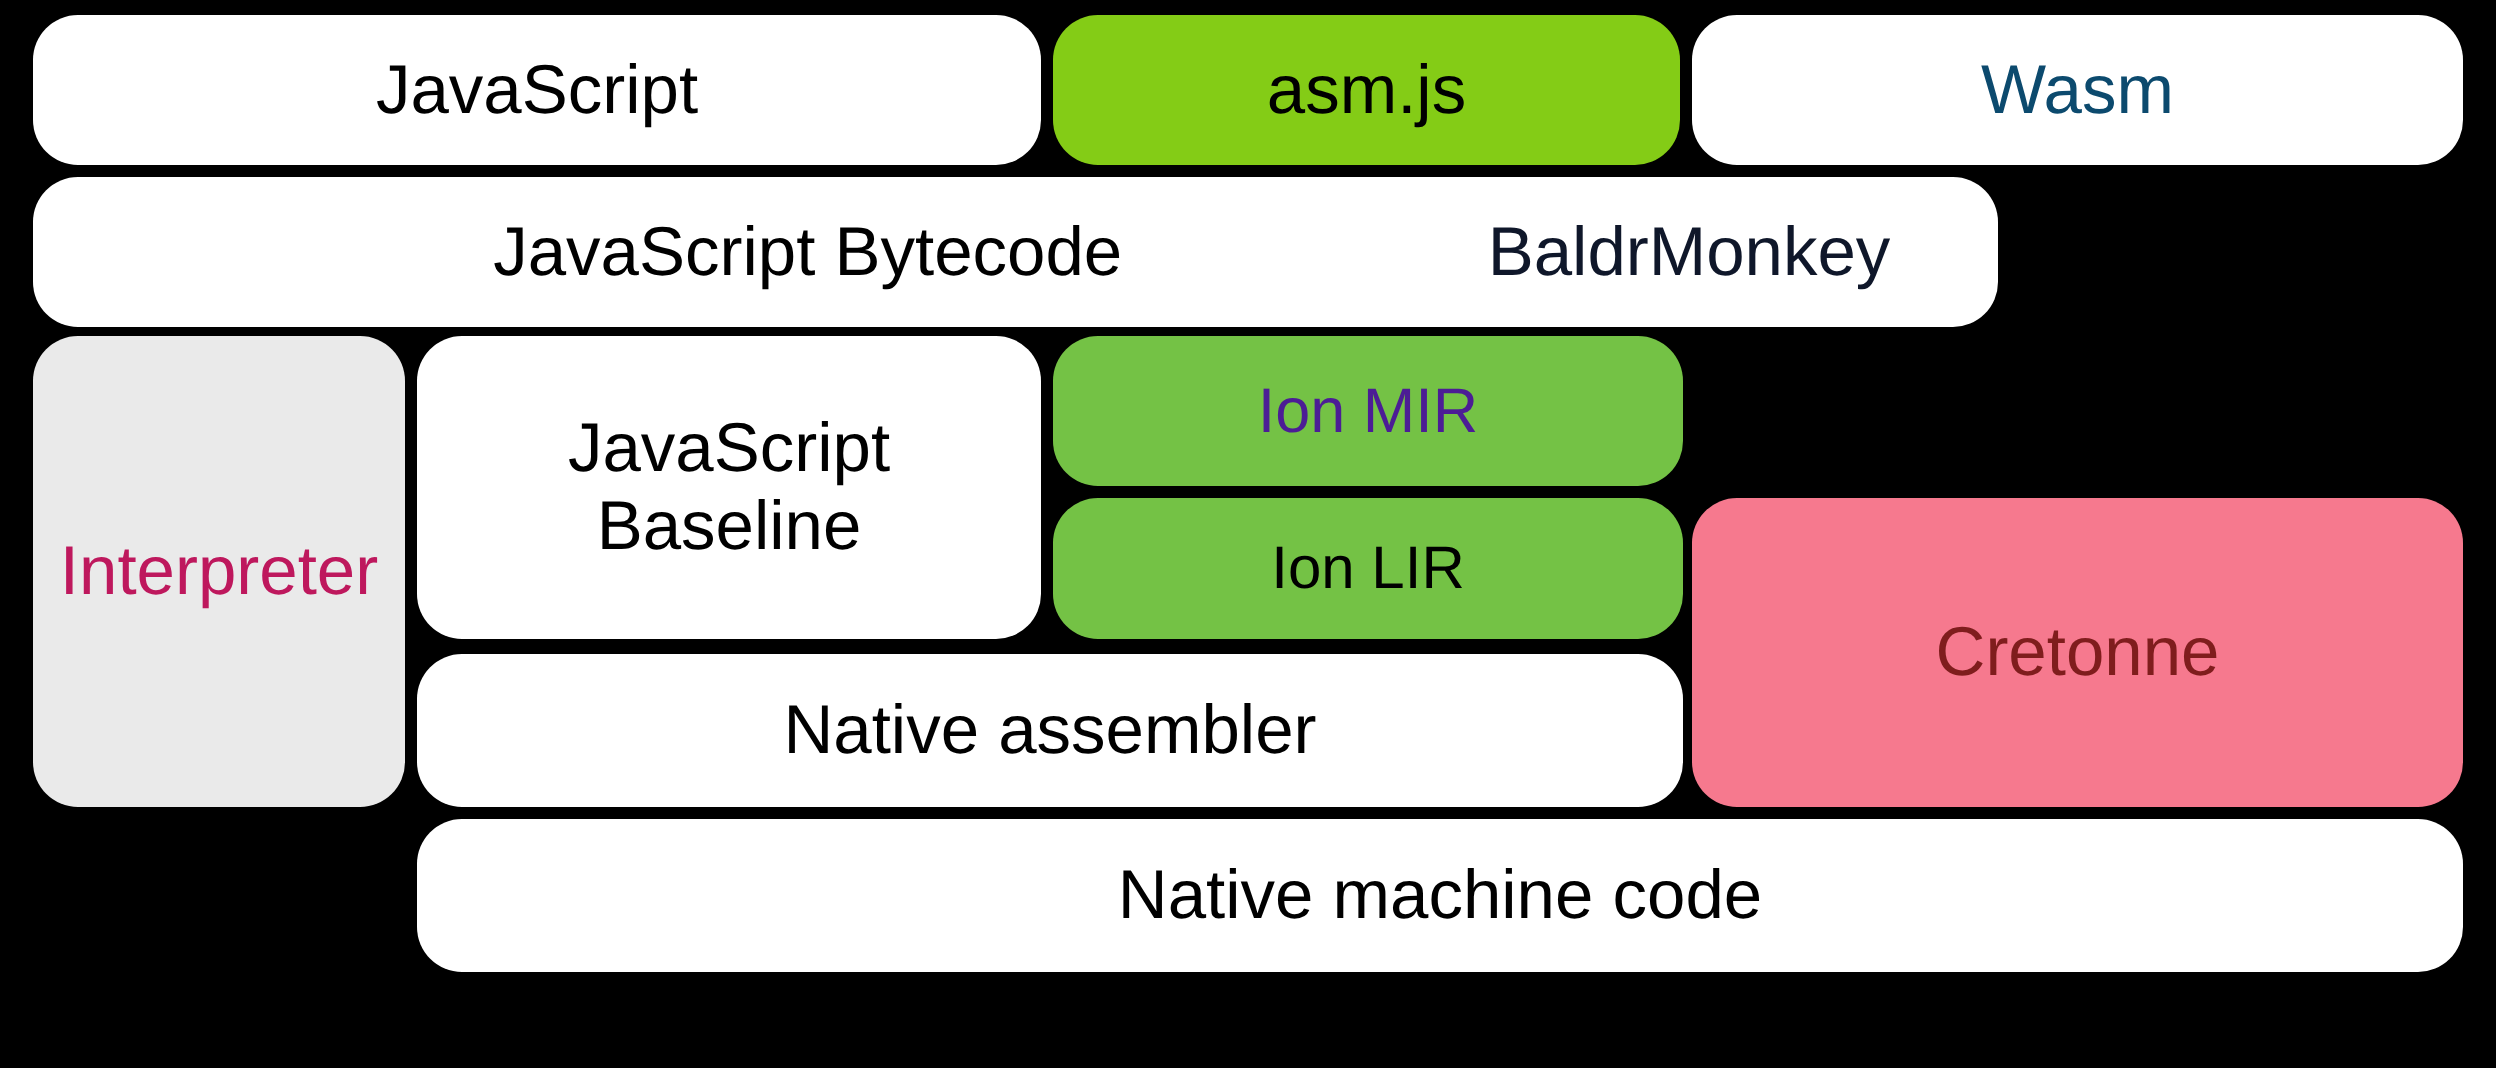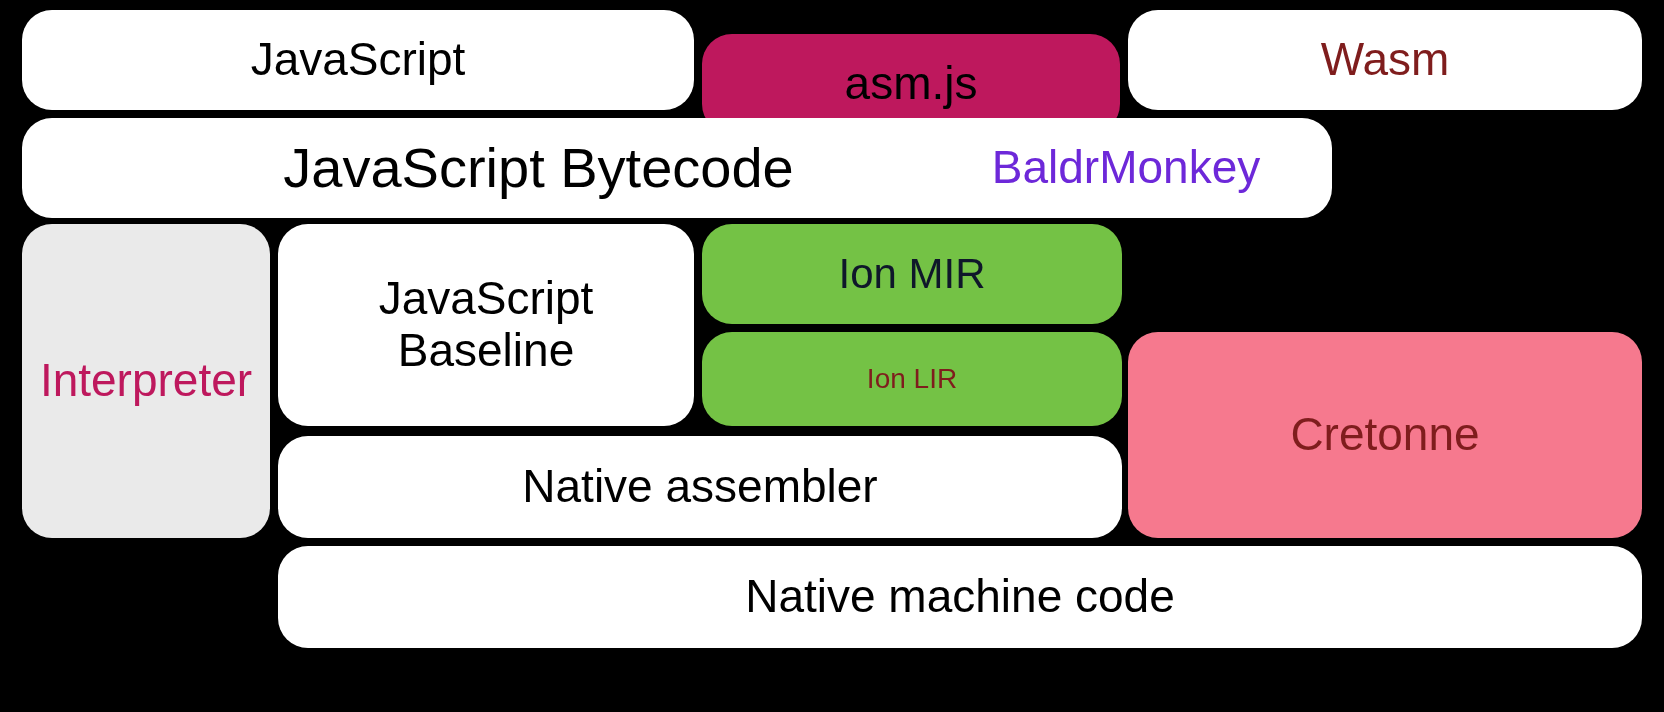--- a/index.html
+++ b/index.html
@@ -32,25 +32,25 @@
   .fill-white { background: #ffffff; }
   .fill-gray  { background: #eaeaea; }
   .fill-green { background: #74c245; }
   .fill-pink  { background: #f6798e; }
 </style>
 </head>
 <body>
 
 <div id="diagram" style="background: rgb(0, 0, 0);">
     <div class="node fill-white" style="left: 22px; top: 10px; width: 672px; height: 100px; font-size: 46px; background: rgb(255, 255, 255); color: rgb(0, 0, 0);">JavaScript</div>
-    <div class="node fill-white" style="left: 702px; top: 10px; width: 418px; height: 100px; font-size: 46px; background: #be185d; color: rgb(0, 0, 0); margin-top: 24px;">asm.js</div>
-    <div class="node fill-white" style="left: 1128px; top: 10px; width: 514px; height: 100px; font-size: 46px; background: rgb(255, 255, 255); color: #7f1d1d;">Wasm</div>
-    <div class="node fill-white" style="left: 22px; top: 118px; width: 1033px; height: 100px; font-size: 56px; background: rgb(255, 255, 255); color: rgb(0, 0, 0);">JavaScript Bytecode</div>
-    <div class="node fill-white" style="left: 920px; top: 118px; width: 412px; height: 100px; font-size: 46px; background: rgb(255, 255, 255); color: #6d28d9;">BaldrMonkey</div>
+    <div class="node fill-white" style="left: 702px; top: 10px; width: 418px; height: 100px; font-size: 46px; background: #84cc16; color: rgb(0, 0, 0);">asm.js</div>
+    <div class="node fill-white" style="left: 1128px; top: 10px; width: 514px; height: 100px; font-size: 46px; background: rgb(255, 255, 255); color: #0c4a6e;">Wasm</div>
+    <div class="node fill-white" style="left: 22px; top: 118px; width: 1033px; height: 100px; font-size: 46px; background: rgb(255, 255, 255); color: rgb(0, 0, 0);">JavaScript Bytecode</div>
+    <div class="node fill-white" style="left: 920px; top: 118px; width: 412px; height: 100px; font-size: 46px; background: rgb(255, 255, 255); color: #0f172a;">BaldrMonkey</div>
     <div class="node fill-gray" style="left: 22px; top: 224px; width: 248px; height: 314px; font-size: 46px; background: rgb(234, 234, 234); color: #be185d;">Interpreter</div>
     <div class="node fill-white" style="left: 278px; top: 224px; width: 416px; height: 202px; font-size: 46px; background: rgb(255, 255, 255); color: rgb(0, 0, 0);">JavaScript
 Baseline</div>
-    <div class="node fill-green" style="left: 702px; top: 224px; width: 420px; height: 100px; font-size: 42px; background: rgb(116, 194, 69); color: #0f172a;">Ion MIR</div>
-    <div class="node fill-green" style="left: 702px; top: 332px; width: 420px; height: 94px; font-size: 28px; background: rgb(116, 194, 69); color: #7f1d1d;">Ion LIR</div>
+    <div class="node fill-green" style="left: 702px; top: 224px; width: 420px; height: 100px; font-size: 42px; background: rgb(116, 194, 69); color: #4c1d95;">Ion MIR</div>
+    <div class="node fill-green" style="left: 702px; top: 332px; width: 420px; height: 94px; font-size: 40px; background: rgb(116, 194, 69); color: #000000;">Ion LIR</div>
     <div class="node fill-pink" style="left: 1128px; top: 332px; width: 514px; height: 206px; font-size: 46px; background: rgb(246, 121, 142); color: #7f1d1d;">Cretonne</div>
     <div class="node fill-white" style="left: 278px; top: 436px; width: 844px; height: 102px; font-size: 46px; background: rgb(255, 255, 255); color: rgb(0, 0, 0);">Native assembler</div>
     <div class="node fill-white" style="left: 278px; top: 546px; width: 1364px; height: 102px; font-size: 46px; background: rgb(255, 255, 255); color: rgb(0, 0, 0);">Native machine code</div>
   </div>
 
 </body></html>

